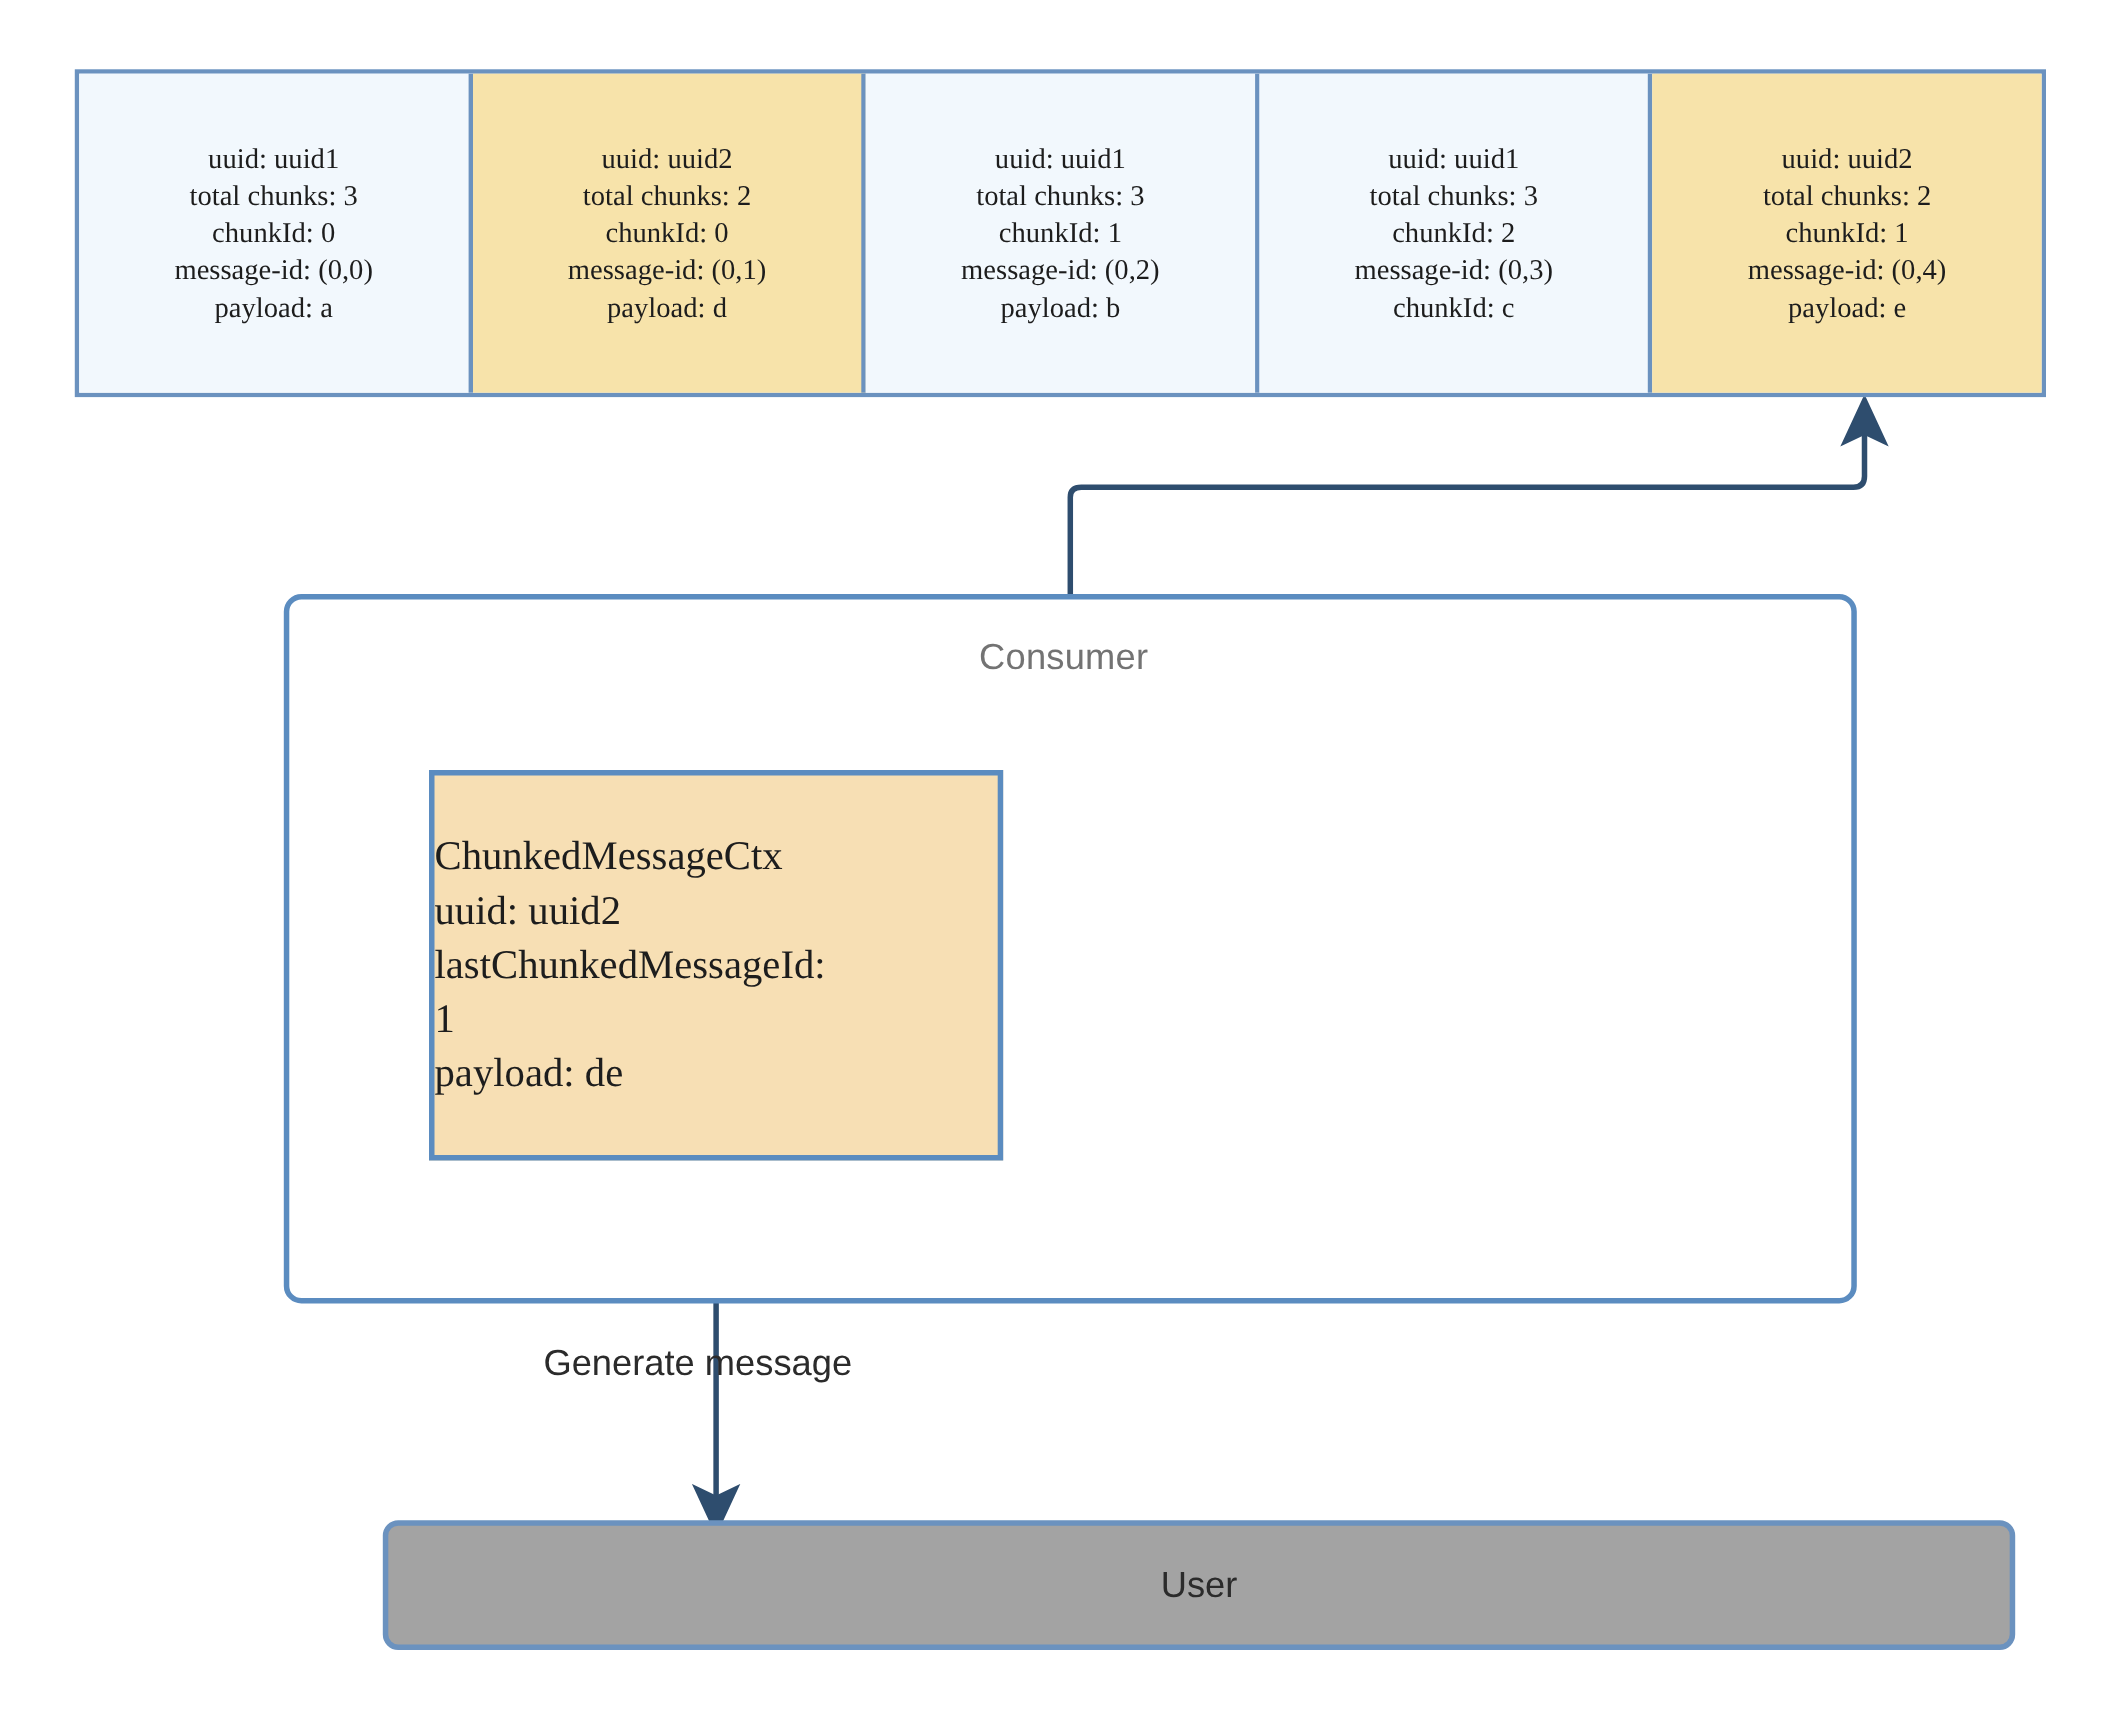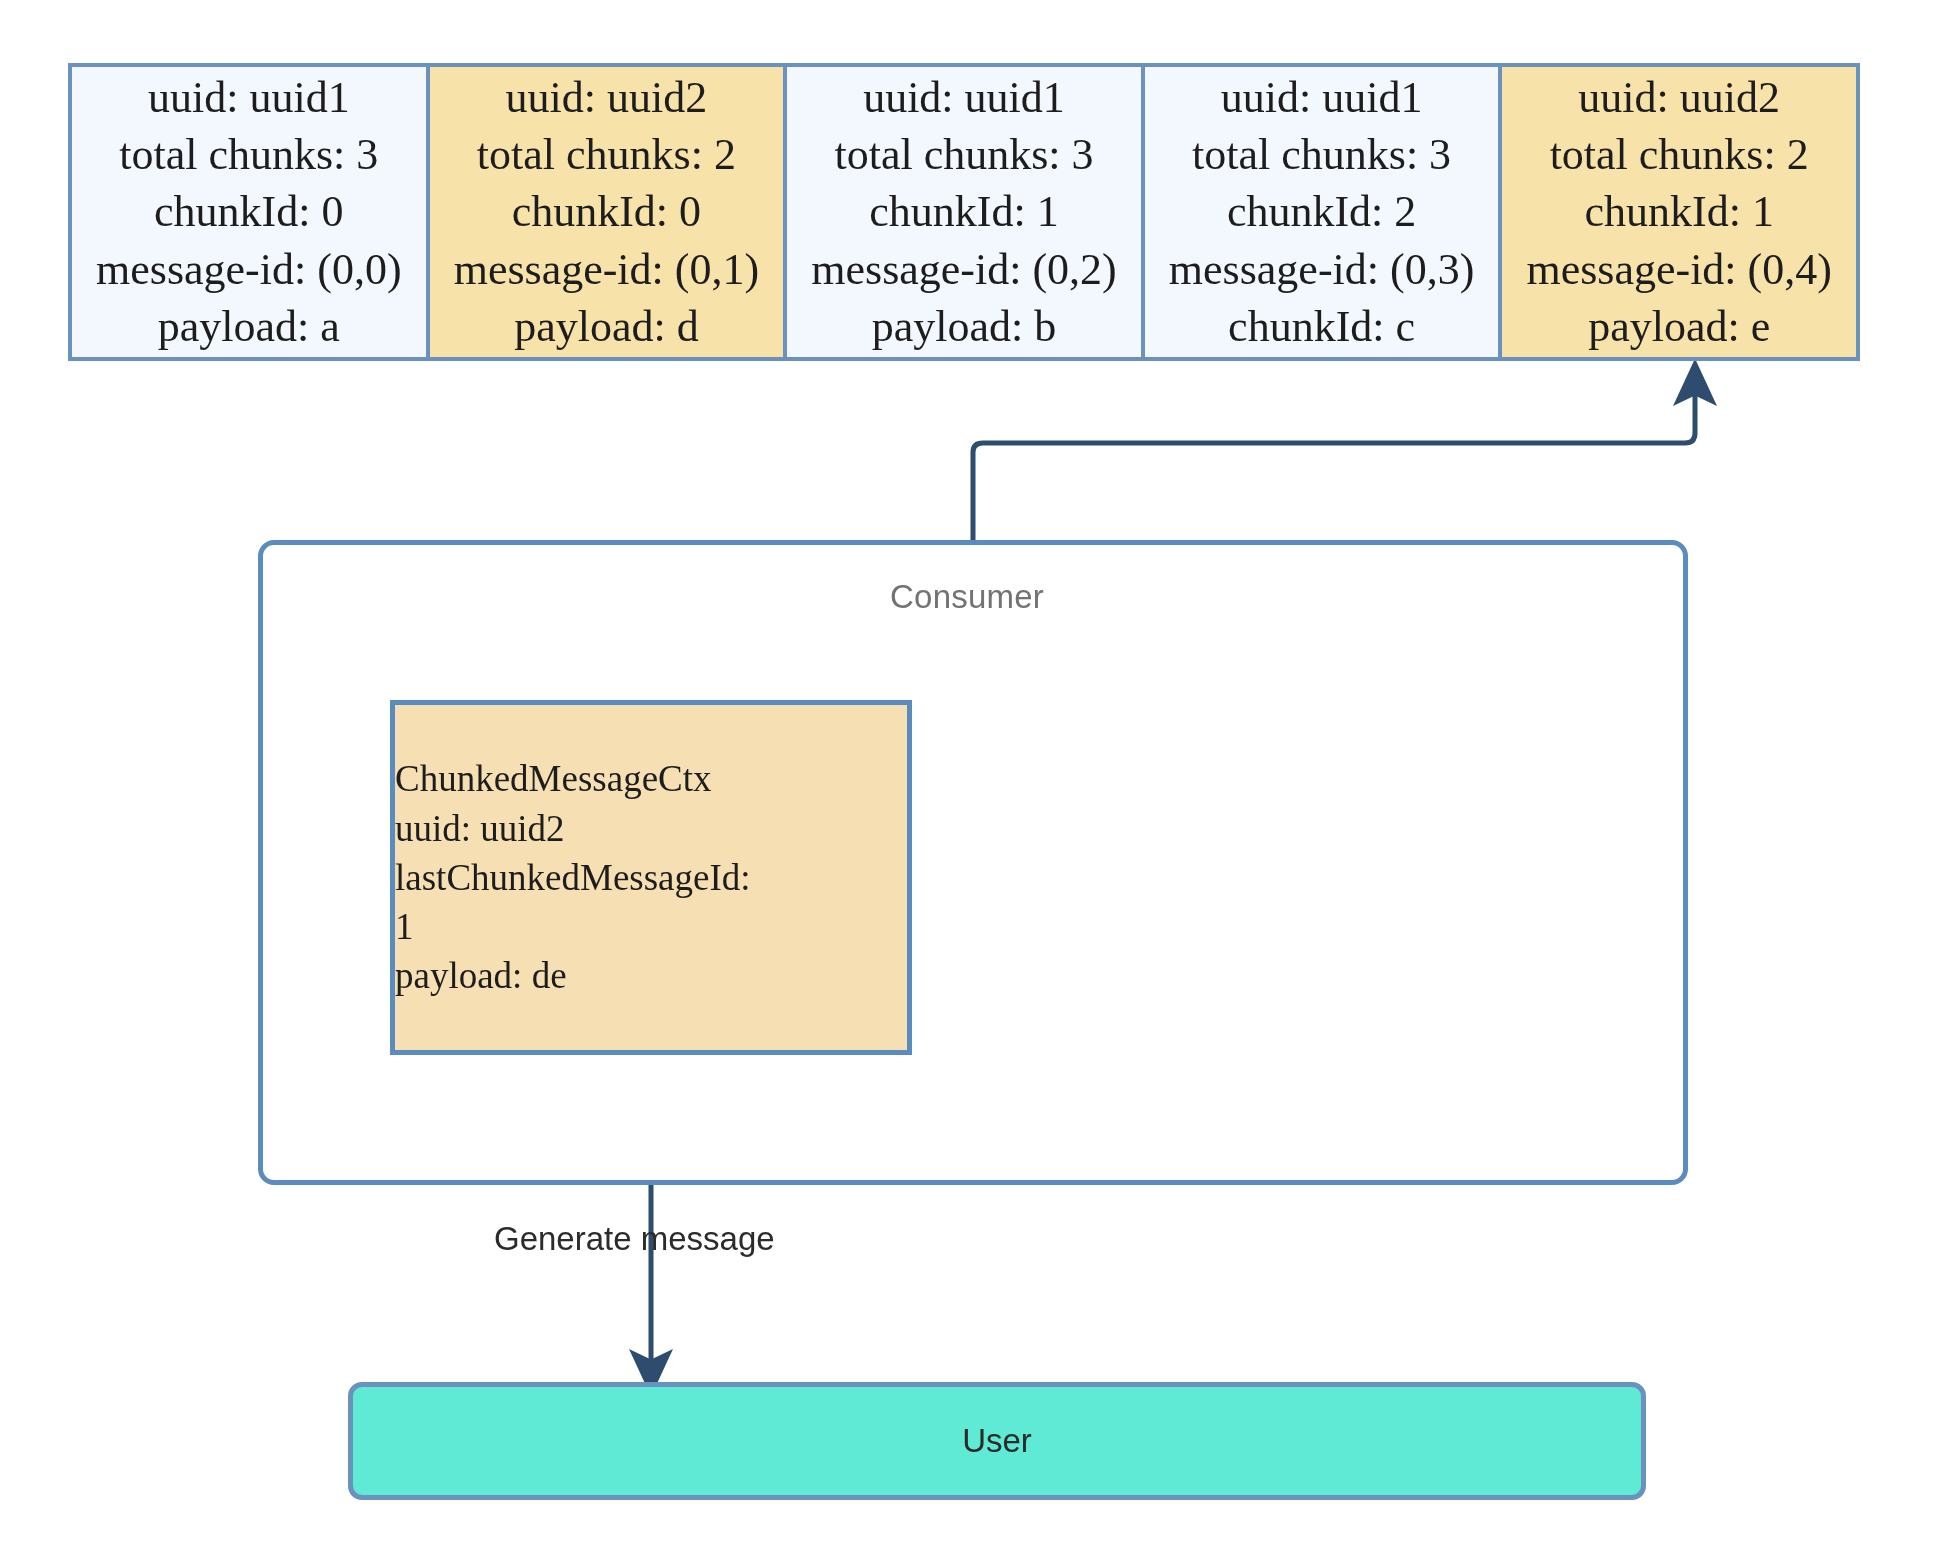--- a/index.html
+++ b/index.html
@@ -34,21 +34,21 @@
   }
   .queue-cell {
     flex: 1 1 0;
     box-sizing: border-box;
     border-right: 4px solid #6b92bf;
     display: flex;
     flex-direction: column;
     align-items: center;
     justify-content: center;
     font-family: "Liberation Serif", "DejaVu Serif", serif;
-    font-size: 44px;
+    font-size: 26px;
     line-height: 1.30;
     color: #1d1d1d;
     padding: 4px 6px;
     text-align: right;
   }
   .queue-cell:last-child { border-right: none; }
   .queue-cell.plain  { background: #f2f8fd; }
   .queue-cell.accent { background: #f7e3aa; }
   .queue-cell span { display: block; white-space: nowrap; }
 
@@ -96,26 +96,26 @@
     color: #1d1d1d;
     text-align: center;
   }
   .ctx-box span { display: block; }
 
   
   .user-box {
     position: absolute;
     left: 348px;
     top: 1382px;
-    width: 1298px;
+    width: 1484px;
     height: 118px;
     box-sizing: border-box;
     border: 5px solid #6b92bf;
     border-radius: 14px;
-    background: #5eead4;
+    background: #a3a3a3;
     display: flex;
     align-items: center;
     justify-content: center;
     font-family: "Liberation Sans", sans-serif;
     font-size: 33px;
     color: #2b2b2b;
   }
 
   
   .edge-label {

